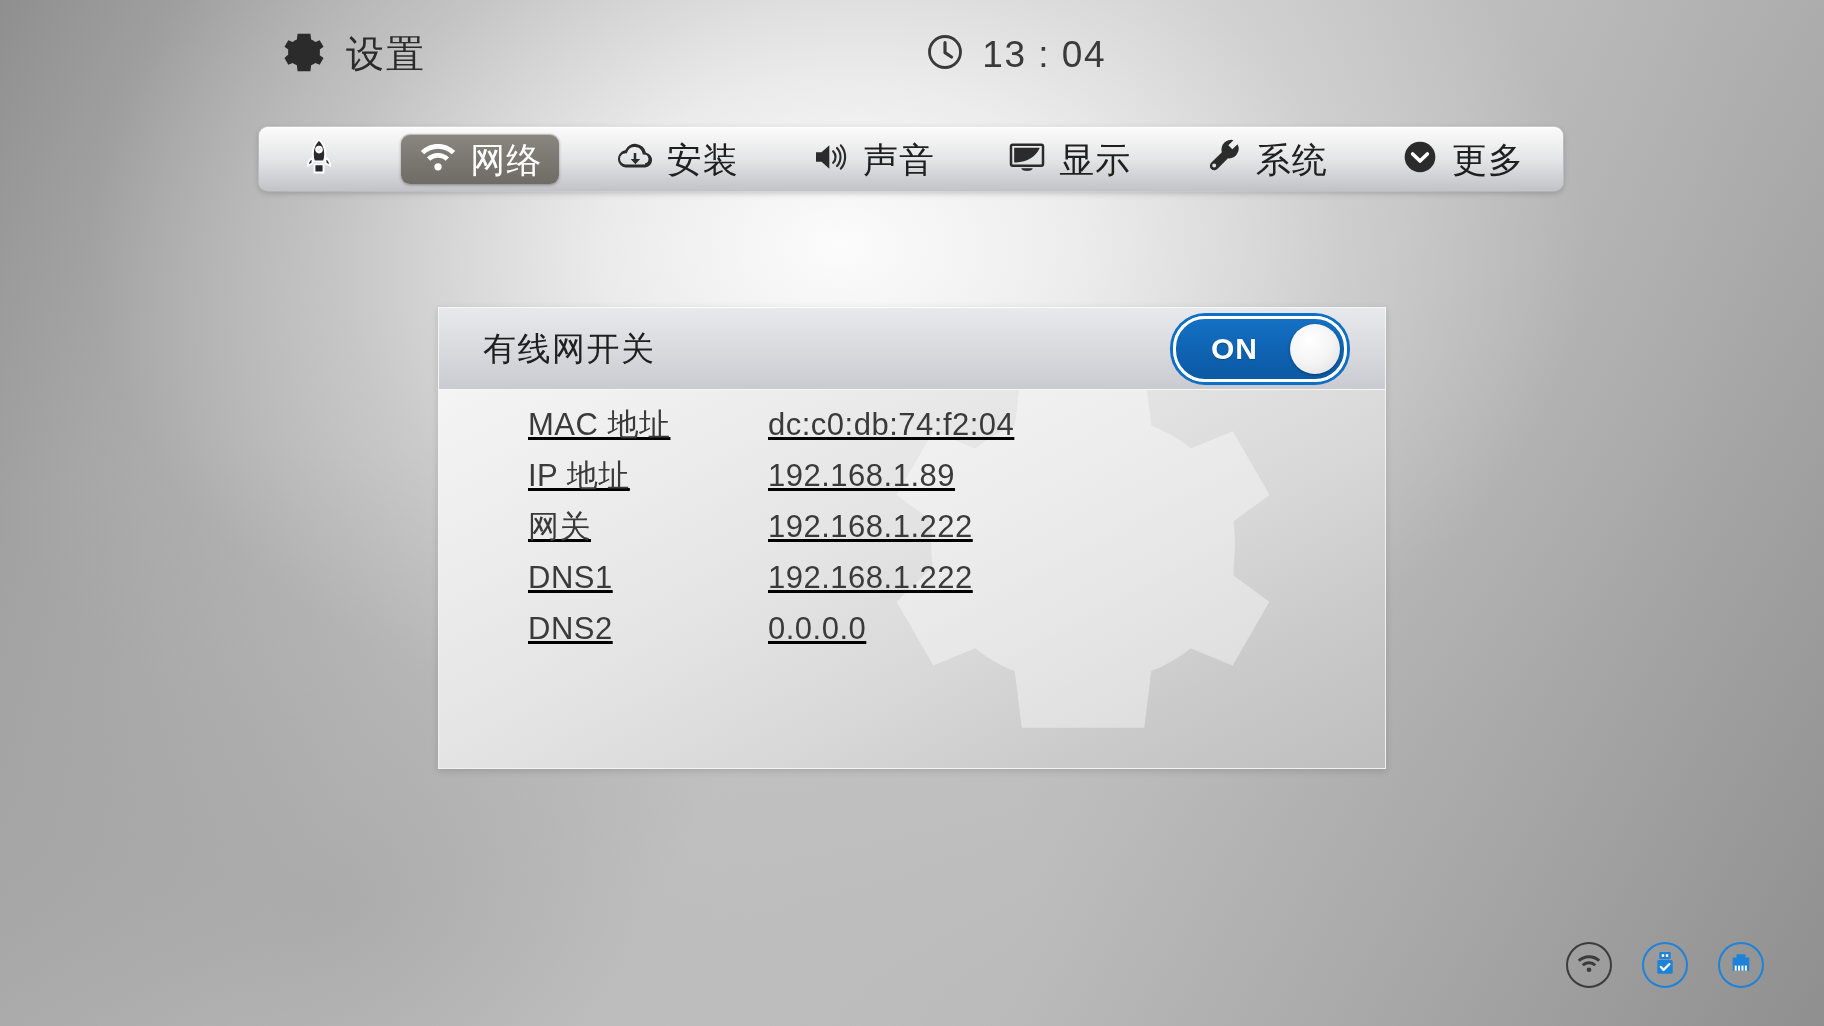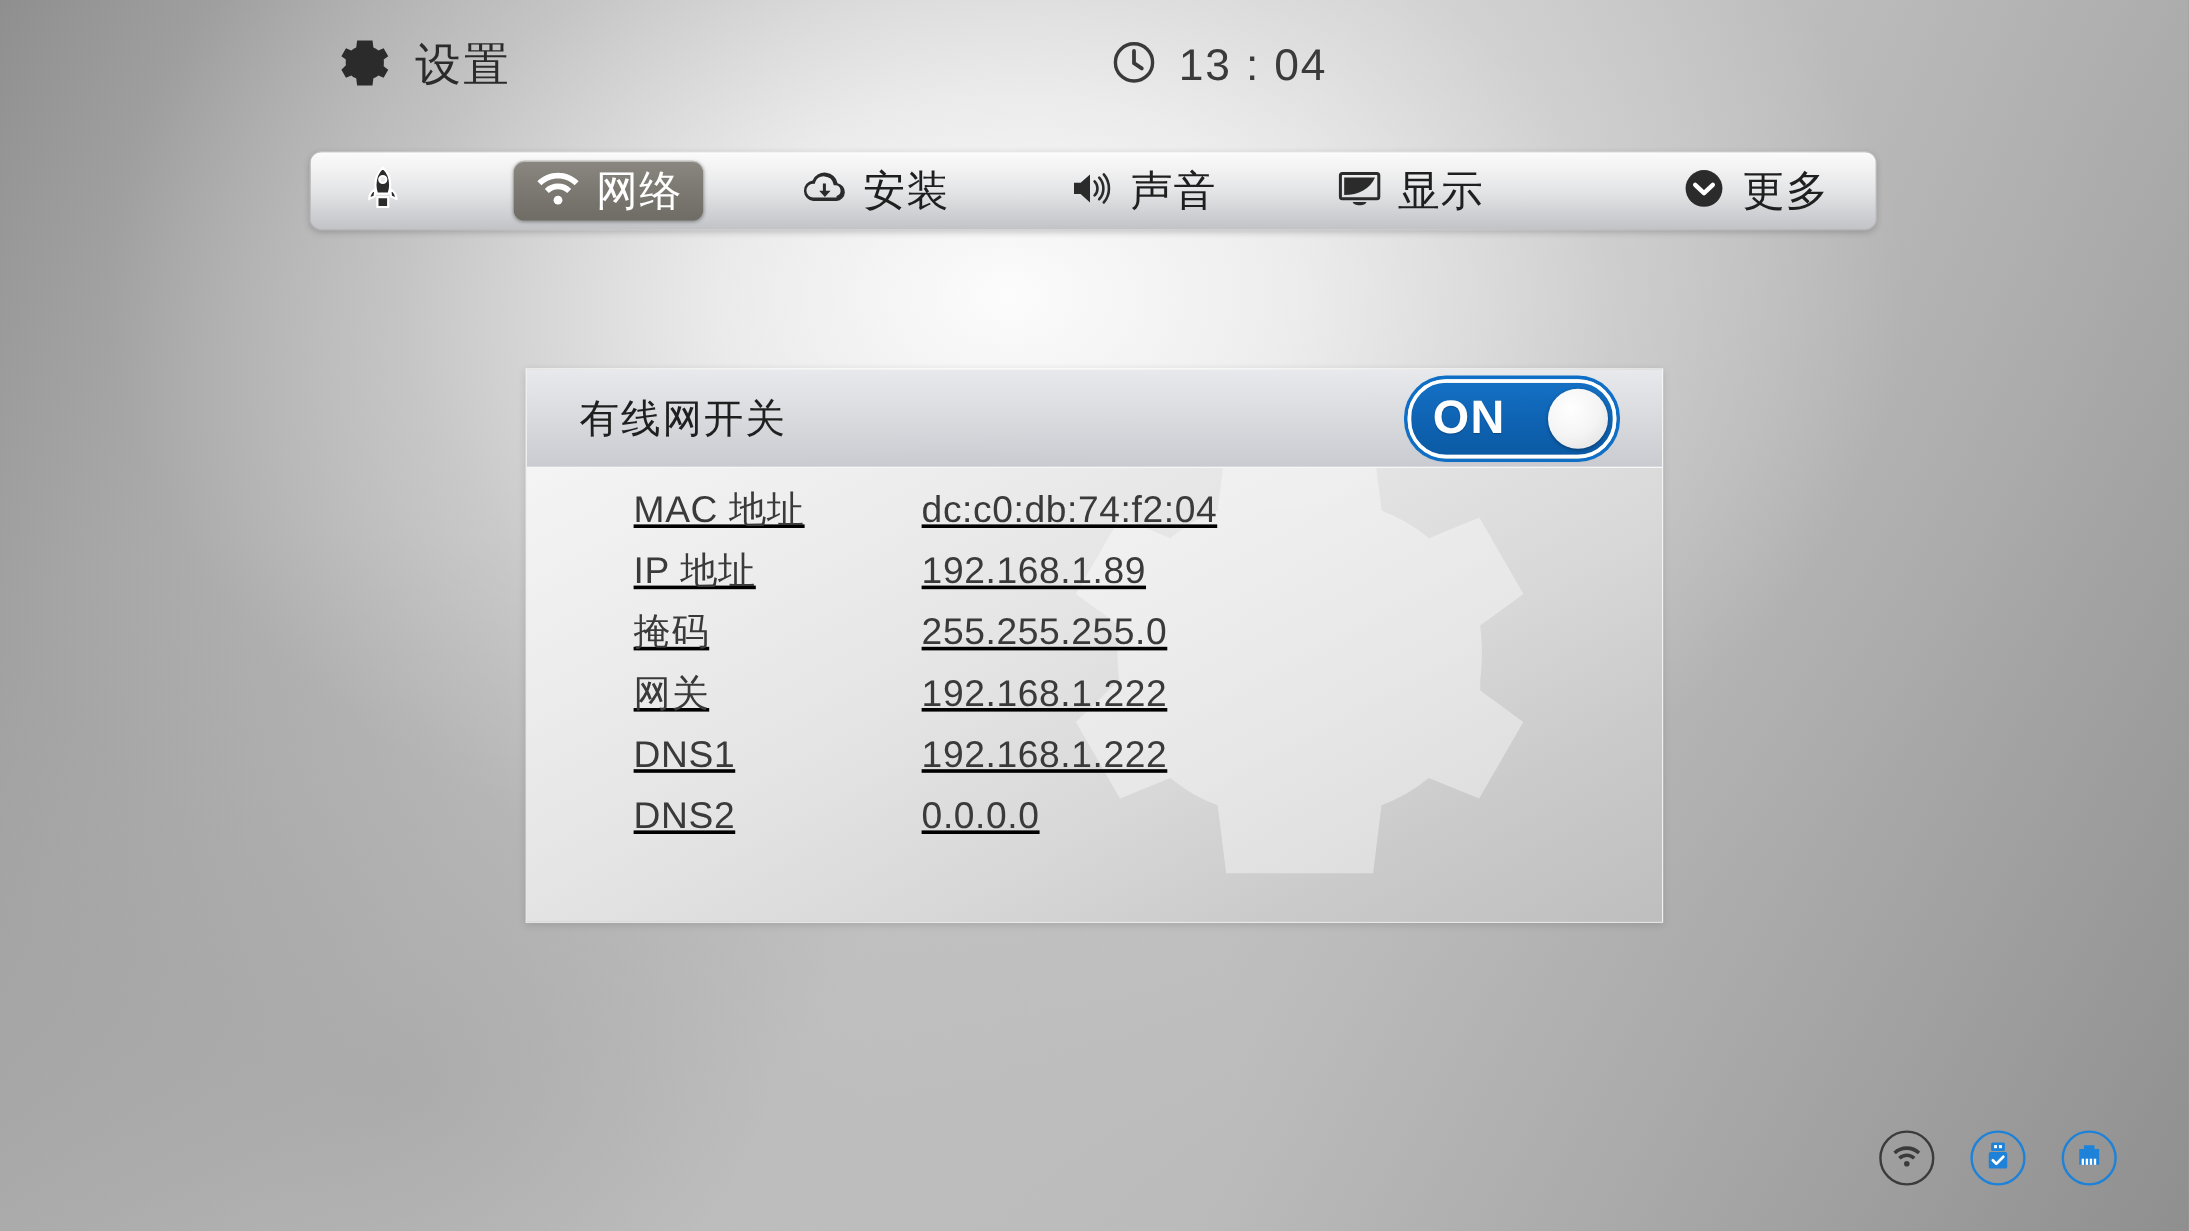--- a/index.html
+++ b/index.html
@@ -171,22 +171,22 @@
     box-shadow:
       0 0 0 3px #0f6fc6,
       0 1px 3px rgba(0,0,0,0.35);
     display: flex;
     align-items: center;
     cursor: pointer;
     user-select: none;
   }
   .toggle-label {
     position: absolute;
-    left: 18px;
-    font-size: 39px;
+    left: 35px;
+    font-size: 30px;
     color: #ffffff;
     font-weight: 600;
     letter-spacing: 1px;
     line-height: 1;
     text-shadow: 0 1px 1px rgba(0,0,0,0.25);
   }
   .toggle-knob {
     position: absolute;
     right: 4px;
     width: 50px;
@@ -352,20 +352,28 @@
           <rect x="2.4" y="4.6" width="19.2" height="12.6" rx="1" fill="none" stroke="#2b2b2b" stroke-width="1.5"></rect>
           <path class="ic" d="M4.3 6.5h15.4c-2.4 5.7-8.2 8.8-15.4 8.8z"></path>
           <path class="ic" d="M8.6 18.8h6.8c0 .9-1.5 1.6-3.4 1.6s-3.4-.7-3.4-1.6z"></path>
         </svg>
       </span>
       <span class="tab-label">显示</span>
     </div>
 
     <div class="tab-gap"></div>
 
+    <div class="tab">
+      <span>
+        <svg width="40" height="40" viewBox="0 0 24 24">
+          <path class="ic" d="M20.1 4.3l-3.1 3.1-2.4-2.4 3.1-3.1a5.8 5.8 0 0 0-7 7.2L4.3 15.5a2.6 2.6 0 1 0 3.7 3.7l6.4-6.4a5.8 5.8 0 0 0 5.7-8.5zM6.1 18.3a1.2 1.2 0 1 1 0-2.4 1.2 1.2 0 0 1 0 2.4z"></path>
+        </svg>
+      </span>
+      <span class="tab-label">系统</span>
+    </div>
 
     <div class="tab-gap"></div>
 
     <div class="tab">
       <span>
         <svg width="40" height="40" viewBox="0 0 24 24">
           <circle class="ic" cx="12" cy="12" r="9.2"></circle>
           <path d="M7.6 10.2l4.4 4.2 4.4-4.2" fill="none" stroke="#ffffff" stroke-width="2.2" stroke-linecap="round" stroke-linejoin="round"></path>
         </svg>
       </span>
@@ -400,24 +408,20 @@
         <div class="row">
           <span class="row-label">MAC 地址</span>
           <span class="row-value">dc:c0:db:74:f2:04</span>
         </div>
 
         <div class="row">
           <span class="row-label">IP 地址</span>
           <span class="row-value">192.168.1.89</span>
         </div>
 
-        <div class="row">
-          <span class="row-label">掩码</span>
-          <span class="row-value">255.255.255.0</span>
-        </div>
 
         <div class="row">
           <span class="row-label">网关</span>
           <span class="row-value">192.168.1.222</span>
         </div>
 
         <div class="row">
           <span class="row-label">DNS1</span>
           <span class="row-value">192.168.1.222</span>
         </div>

